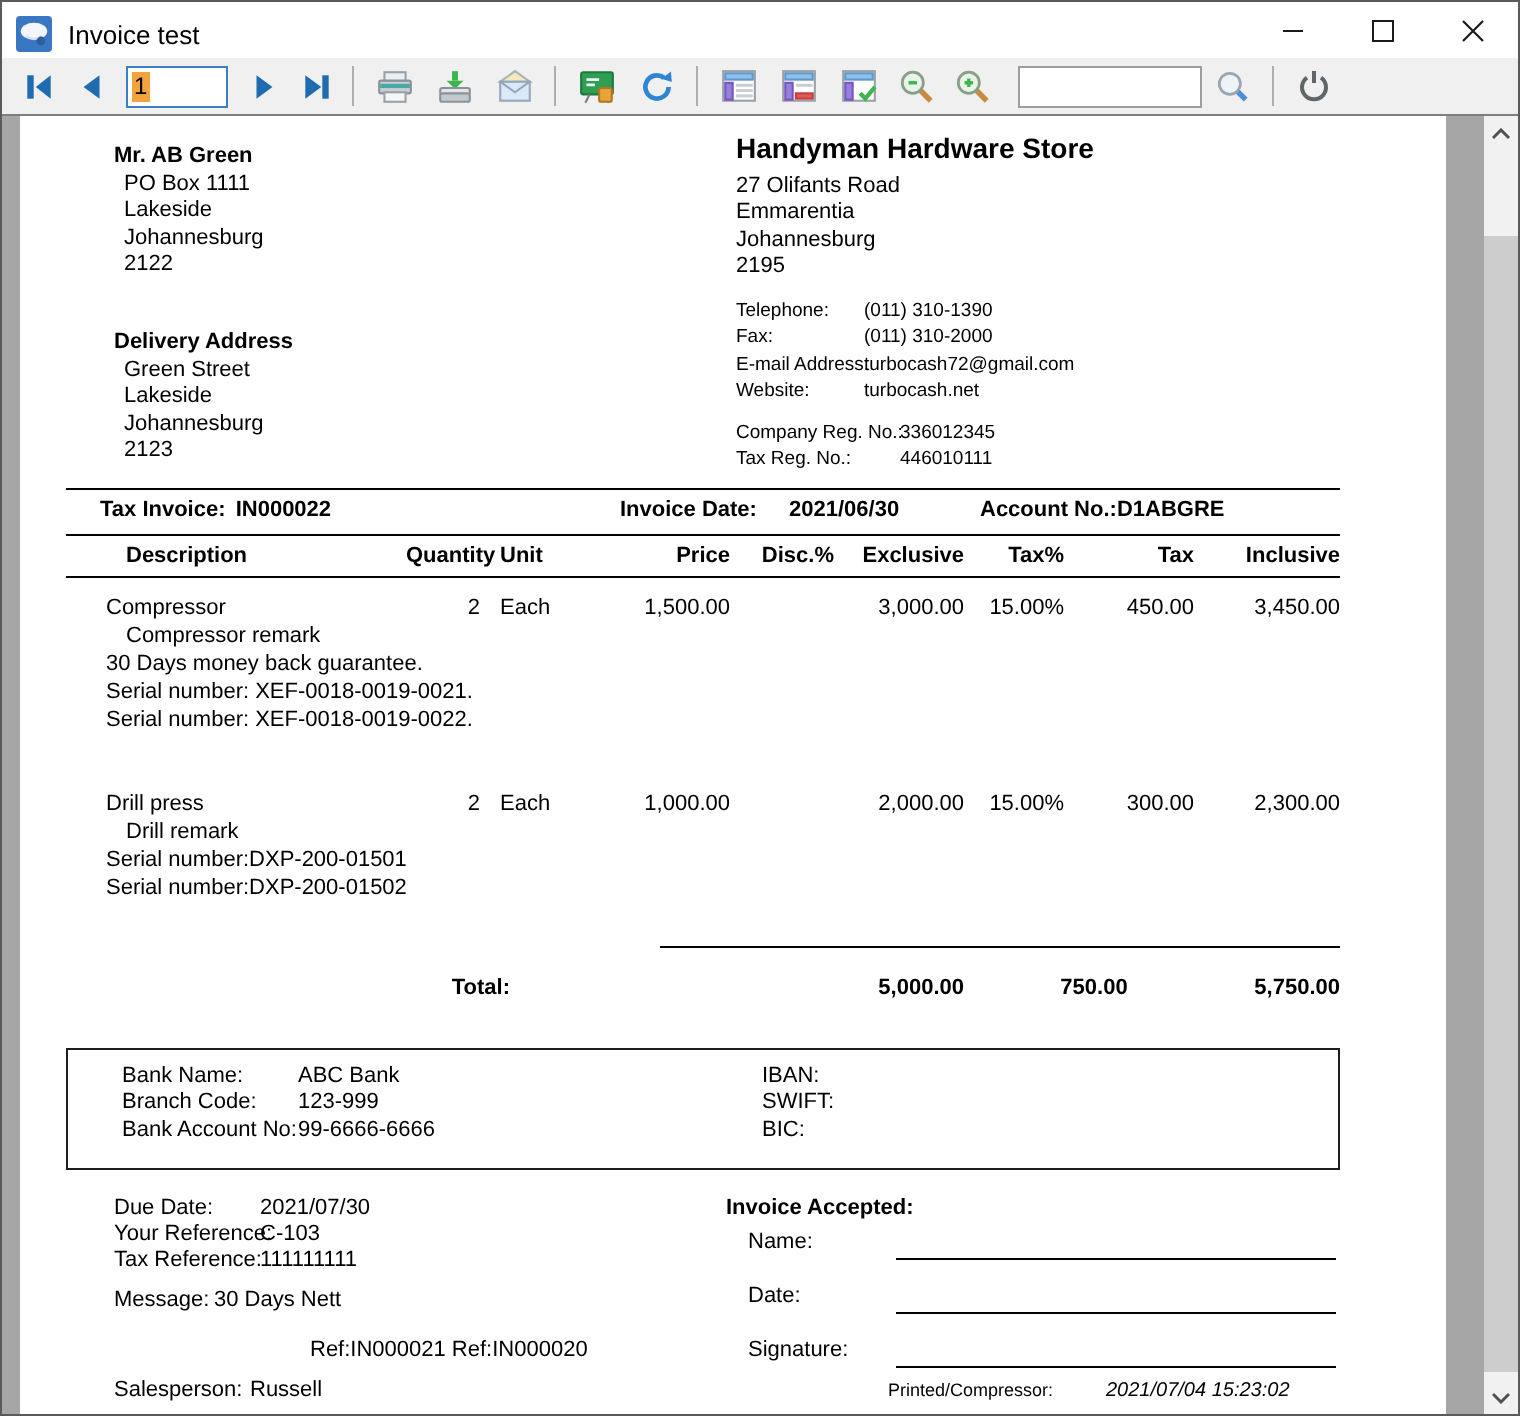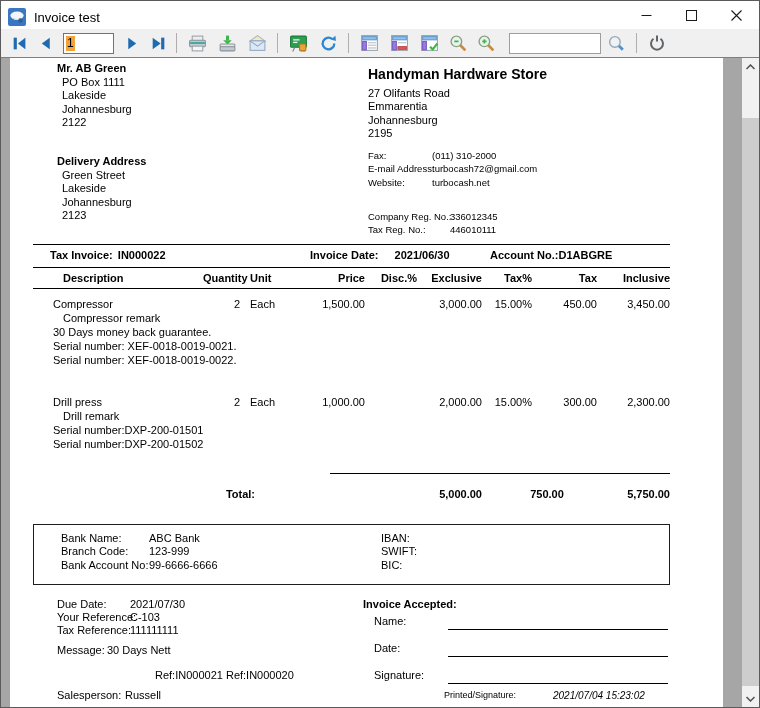--- a/index.html
+++ b/index.html
@@ -22,21 +22,21 @@
   .search-input { width:92px; height:21px; border:1px solid #9e9e9e; background:#fff; font-size:12px; padding:0 3px; margin-left:9px; font-family:"Liberation Sans", sans-serif; }
 
   
   .preview { position:absolute; top:57px; left:0; right:0; bottom:0; background:#a6a6a6; }
   .page { position:absolute; left:9px; top:0; width:713px; height:100%; background:#fff; font-size:11px; color:#000; }
   .a { position:absolute; white-space:nowrap; }
   .b { font-weight:bold; }
   .small { font-size:9.5px; }
   .rule { position:absolute; height:1px; background:#000; }
 
-  .addr { line-height:13.2px; }
+  .addr { line-height:13.2px;margin-top:10px; }
   .addr .hd { font-weight:bold; margin-bottom:1px; }
   .addr .ln { margin-left:5px; }
   .company-name { font-size:14px; font-weight:bold; line-height:16px; margin-bottom:5px; }
   .company-addr { line-height:13.3px; }
   .kv { line-height:13.4px; }
   .kv .k { display:inline-block; }
 
   .grid { display:grid; grid-template-columns:150px 37px 59px 66px 52px 65px 50px 65px 73px; width:617px; }
   .c-r { text-align:right; }
   .pad10 { padding-left:10px; }
@@ -240,20 +240,21 @@
       <div class="a" style="left:358px; top:8px">
         <div class="company-name">Handyman Hardware Store</div>
         <div class="company-addr">
           <div>27 Olifants Road</div>
           <div>Emmarentia</div>
           <div>Johannesburg</div>
           <div>2195</div>
         </div>
       </div>
       <div class="a small kv" style="left:358px; top:91px">
+        <div><span class="k" style="width:64px">Telephone:</span><span>(011) 310-1390</span></div>
         <div><span class="k" style="width:64px">Fax:</span><span>(011) 310-2000</span></div>
         <div><span class="k" style="width:64px">E-mail Address:</span><span>turbocash72@gmail.com</span></div>
         <div><span class="k" style="width:64px">Website:</span><span>turbocash.net</span></div>
       </div>
       <div class="a small kv" style="left:358px; top:152px">
         <div><span class="k" style="width:82px">Company Reg. No.:</span><span>336012345</span></div>
         <div><span class="k" style="width:82px">Tax Reg. No.:</span><span>446010111</span></div>
       </div>
 
       <div class="rule" style="left:23px; top:186px; width:637px"></div>
@@ -343,21 +344,21 @@
       <div class="a" style="left:145px; top:611px">Ref:IN000021 Ref:IN000020</div>
       <div class="a" style="left:47px; top:631px"><span class="flabel" style="width:68px">Salesperson:</span><span>Russell</span></div>
 
       <div class="a b" style="left:353px; top:540px">Invoice Accepted:</div>
       <div class="a" style="left:364px; top:557px">Name:</div>
       <div class="sigline" style="top:571px"></div>
       <div class="a" style="left:364px; top:584px">Date:</div>
       <div class="sigline" style="top:598px"></div>
       <div class="a" style="left:364px; top:611px">Signature:</div>
       <div class="sigline" style="top:625px"></div>
-      <div class="a" style="left:434px; top:632px; font-size:9px">Printed/Signature:</div>
+      <div class="a" style="left:434px; top:632px; font-size:9px">Printed/Compressor:</div>
       <div class="a" style="left:543px; top:632px; font-size:10px; font-style:italic">2021/07/04 15:23:02</div>
 
     </div>
 
     <div class="scrollbar">
       <div class="sb-btn" style="top:0">
         <svg width="9" height="6" viewBox="0 0 9 6">
             <polyline points="0.5,5 4.5,1 8.5,5" fill="none" stroke="#505050" stroke-width="1.5"></polyline>
           </svg>
       </div>

